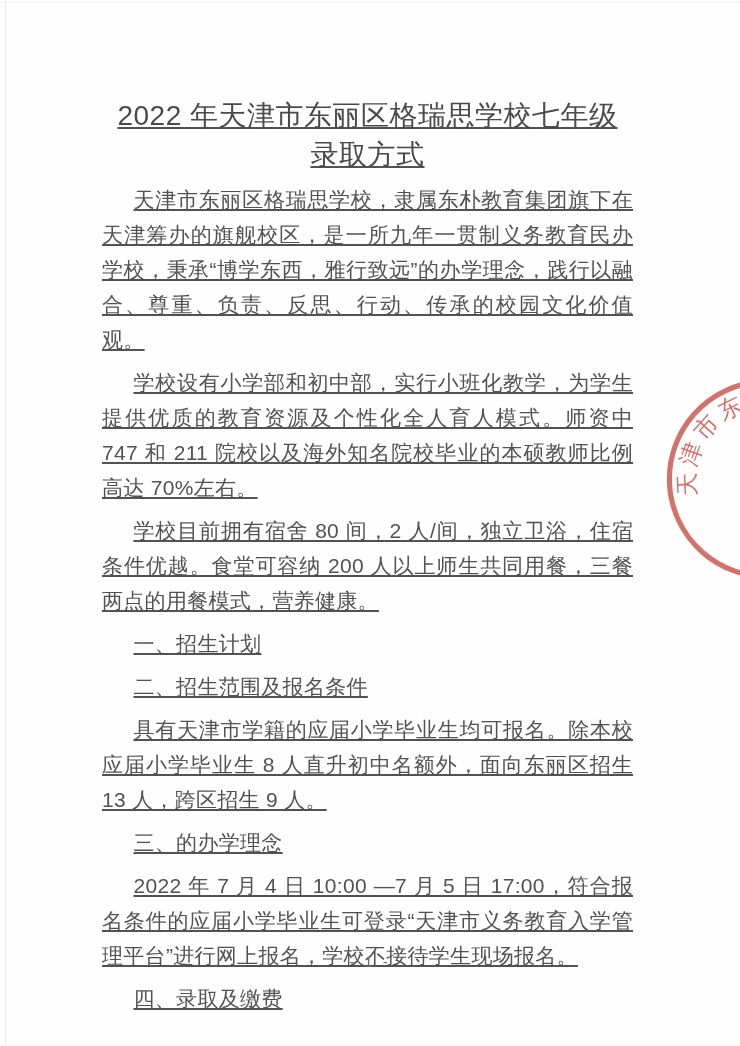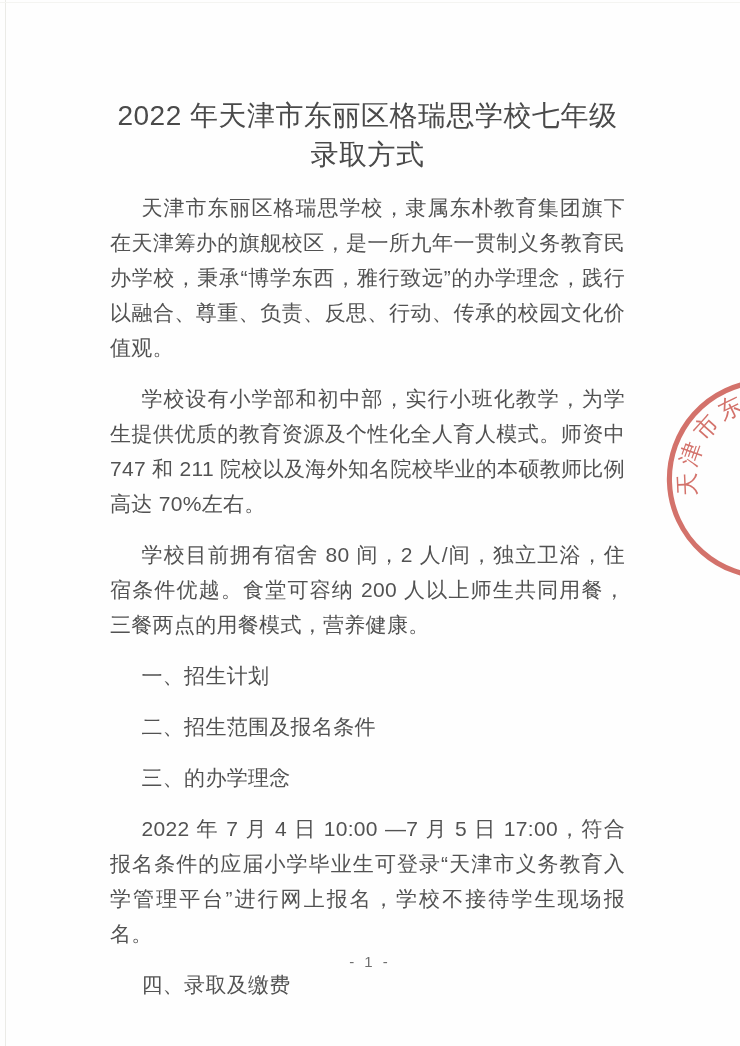--- a/index.html
+++ b/index.html
@@ -32,34 +32,35 @@
   .content {
     position: absolute;
     left: 94px;
     top: 96px;
     width: 547px;
     color: #525252;
     font-size: 21px;
     line-height: 35px;
     text-align: justify;
     letter-spacing: 0.3px;
+    text-decoration: underline;
   }
   .doc-title {
     text-align: center;
     font-size: 28px;
     line-height: 39px;
     color: #4a4a4a;
     font-weight: 500;
     letter-spacing: 0.5px;
     margin-bottom: 4px;
     text-indent: 0;
   }
   .doc-title div { text-align: center; }
   .block {
-    margin: 16px;
+    margin: 8px;
     text-indent: 1.5em;
   }
   .footer {
     position: absolute;
     top: 953px;
     left: 0;
     width: 740px;
     text-align: center;
     color: #6f6f6f;
     font-size: 15px;
@@ -87,20 +88,21 @@
     <div class="doc-title">
       <div>2022 年天津市东丽区格瑞思学校七年级</div>
       <div>录取方式</div>
     </div>
     <div>
         <p class="block para">天津市东丽区格瑞思学校，隶属东朴教育集团旗下在天津筹办的旗舰校区，是一所九年一贯制义务教育民办学校，秉承“博学东西，雅行致远”的办学理念，践行以融合、尊重、负责、反思、行动、传承的校园文化价值观。</p>
         <p class="block para">学校设有小学部和初中部，实行小班化教学，为学生提供优质的教育资源及个性化全人育人模式。师资中 747 和 211 院校以及海外知名院校毕业的本硕教师比例高达 70%左右。</p>
         <p class="block para">学校目前拥有宿舍 80 间，2 人/间，独立卫浴，住宿条件优越。食堂可容纳 200 人以上师生共同用餐，三餐两点的用餐模式，营养健康。</p>
         <p class="block heading">一、招生计划</p>
         <p class="block heading">二、招生范围及报名条件</p>
+        <p class="block para">具有天津市学籍的应届小学毕业生均可报名。除本校应届小学毕业生 8 人直升初中名额外，面向东丽区招生 13 人，跨区招生 9 人。</p>
         <p class="block heading">三、的办学理念</p>
         <p class="block para">2022 年 7 月 4 日 10:00 —7 月 5 日 17:00，符合报名条件的应届小学毕业生可登录“天津市义务教育入学管理平台”进行网上报名，学校不接待学生现场报名。</p>
         <p class="block heading">四、录取及缴费</p>
       </div>
   </div>
 
   <div class="footer">- 1 -</div>
 
   <svg class="seal" viewBox="0 0 220 220" xmlns="http://www.w3.org/2000/svg">
     <g transform="rotate(20 110 110)">

